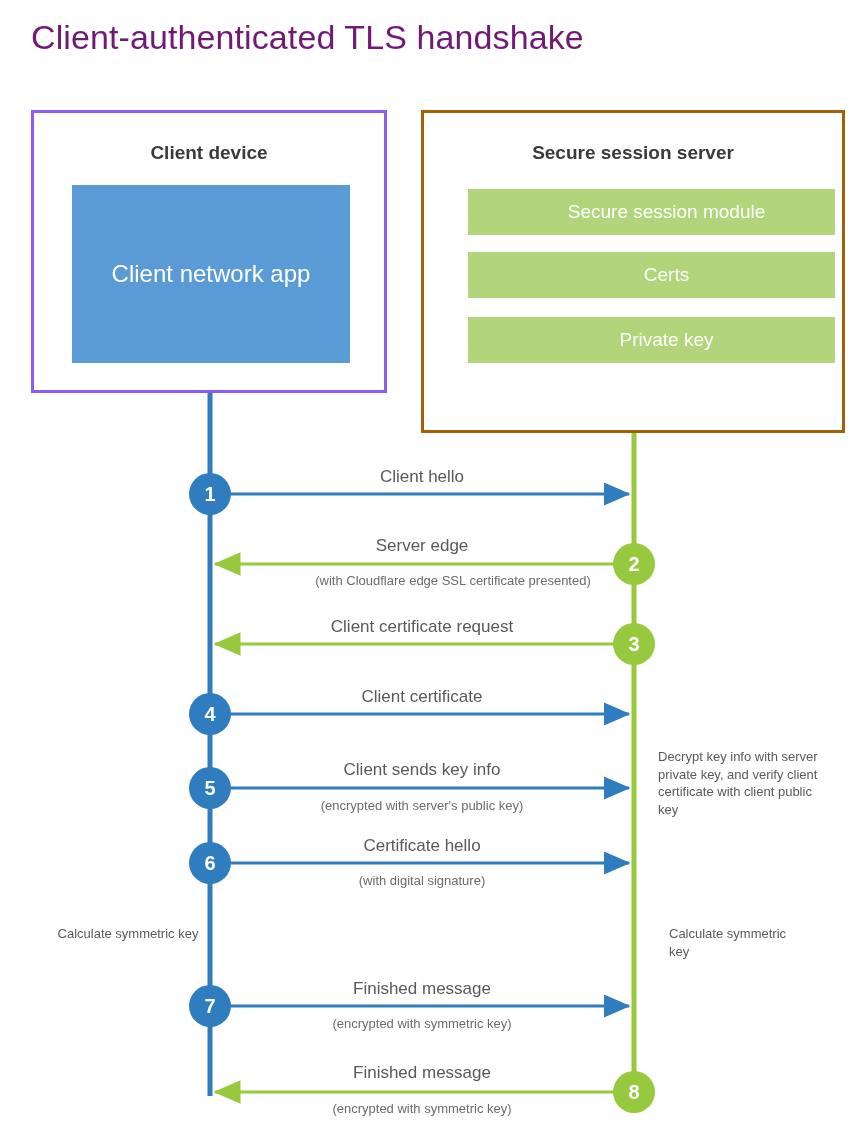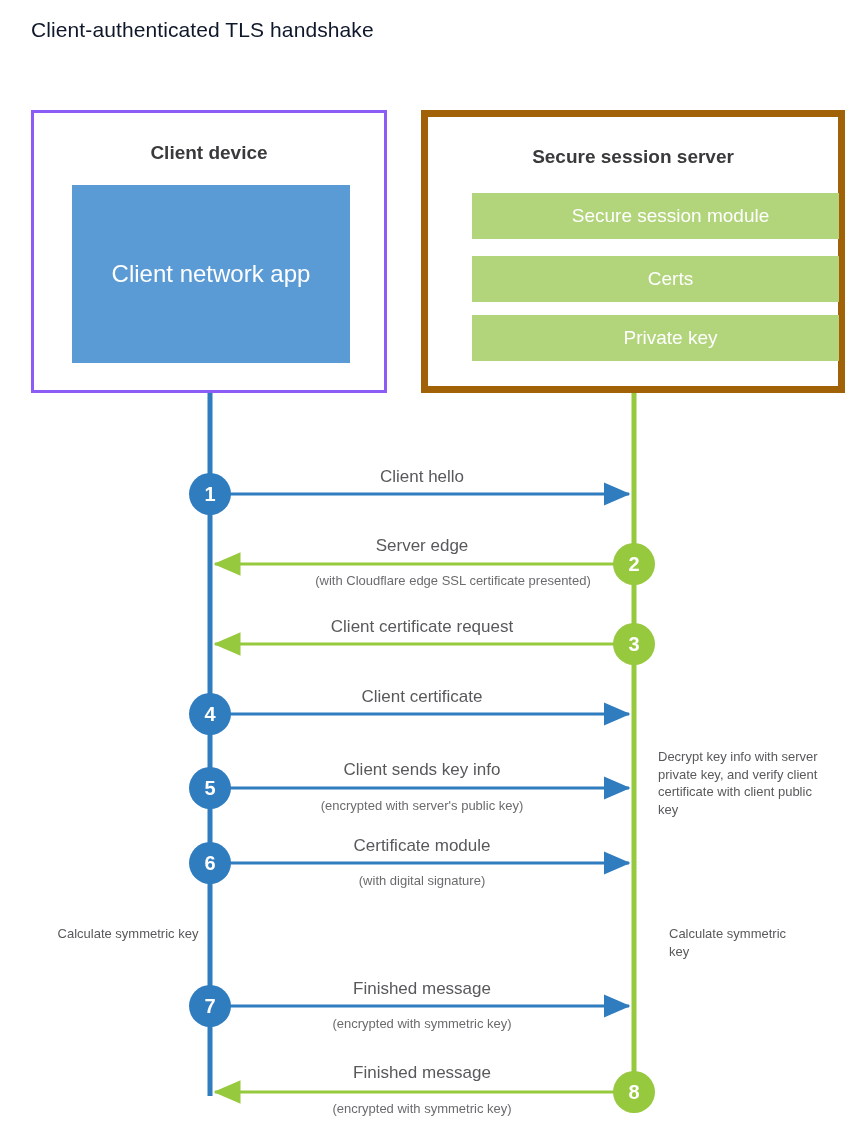--- a/index.html
+++ b/index.html
@@ -23,45 +23,45 @@
   #diagram-svg {
     position: absolute;
     left: 0; top: 0;
     width: 865px;
     height: 1146px;
   }
   .page-title {
     position: absolute;
     left: 31px;
     top: 18px;
-    font-size: 21px;
+    font-size: 34px;
     font-weight: 400;
-    color: #0f172a;
+    color: #701a75;
     letter-spacing: 0.1px;
     white-space: nowrap;
   }
   
   .actor-box {
     position: absolute;
     background: #ffffff;
     box-sizing: border-box;
   }
   #client-box {
     left: 31px;
     top: 110px;
     width: 356px;
     height: 283px;
     border: 3px solid #8b5cf6;
   }
   #server-box {
     left: 421px;
     top: 110px;
     width: 424px;
-    height: 283px;
-    border: 7px solid #a16207;
+    height: 323px;
+    border: 3px solid #a16207;
   }
   .actor-title {
     position: absolute;
     left: 0;
     right: 0;
     top: 29px;
     text-align: center;
     font-size: 19px;
     font-weight: bold;
     color: #3a3a3c;
@@ -89,21 +89,21 @@
     background: #b2d57c;
     display: flex;
     align-items: center;
     justify-content: center;
     color: #ffffff;
     font-size: 19px;
     padding-left: 30px;
   }
   #server-block-0 { top: 76px; }
   #server-block-1 { top: 139px; }
-  #server-block-2 { top: 198px; }
+  #server-block-2 { top: 204px; }
 
   
   .msg-label {
     position: absolute;
     text-align: center;
     color: #58595b;
     white-space: nowrap;
     transform: translateX(-50%);
   }
   .msg-primary {
@@ -199,21 +199,21 @@
   <div class="msg-label msg-primary" style="left:422px; top:536px;">Server edge</div>
   <div class="msg-label msg-sub" style="left:436px; top:573px;margin-left:17px;">(with Cloudflare edge SSL certificate presented)</div>
 
   <div class="msg-label msg-primary" style="left:422px; top:617px;">Client certificate request</div>
 
   <div class="msg-label msg-primary" style="left:422px; top:687px;">Client certificate</div>
 
   <div class="msg-label msg-primary" style="left:422px; top:760px;">Client sends key info</div>
   <div class="msg-label msg-sub" style="left:422px; top:798px;">(encrypted with server's public key)</div>
 
-  <div class="msg-label msg-primary" style="left:422px; top:836px;">Certificate module</div>
+  <div class="msg-label msg-primary" style="left:422px; top:836px;">Certificate hello</div>
   <div class="msg-label msg-sub" style="left:422px; top:873px;">(with digital signature)</div>
 
   <div class="msg-label msg-primary" style="left:422px; top:979px;">Finished message</div>
   <div class="msg-label msg-sub" style="left:422px; top:1016px;">(encrypted with symmetric key)</div>
 
   <div class="msg-label msg-primary" style="left:422px; top:1063px;">Finished message</div>
   <div class="msg-label msg-sub" style="left:422px; top:1101px;">(encrypted with symmetric key)</div>
 
   <div class="step-badge client" style="left:210px; top:494px;">1</div>
   <div class="step-badge server" style="left:634px; top:564px;">2</div>

